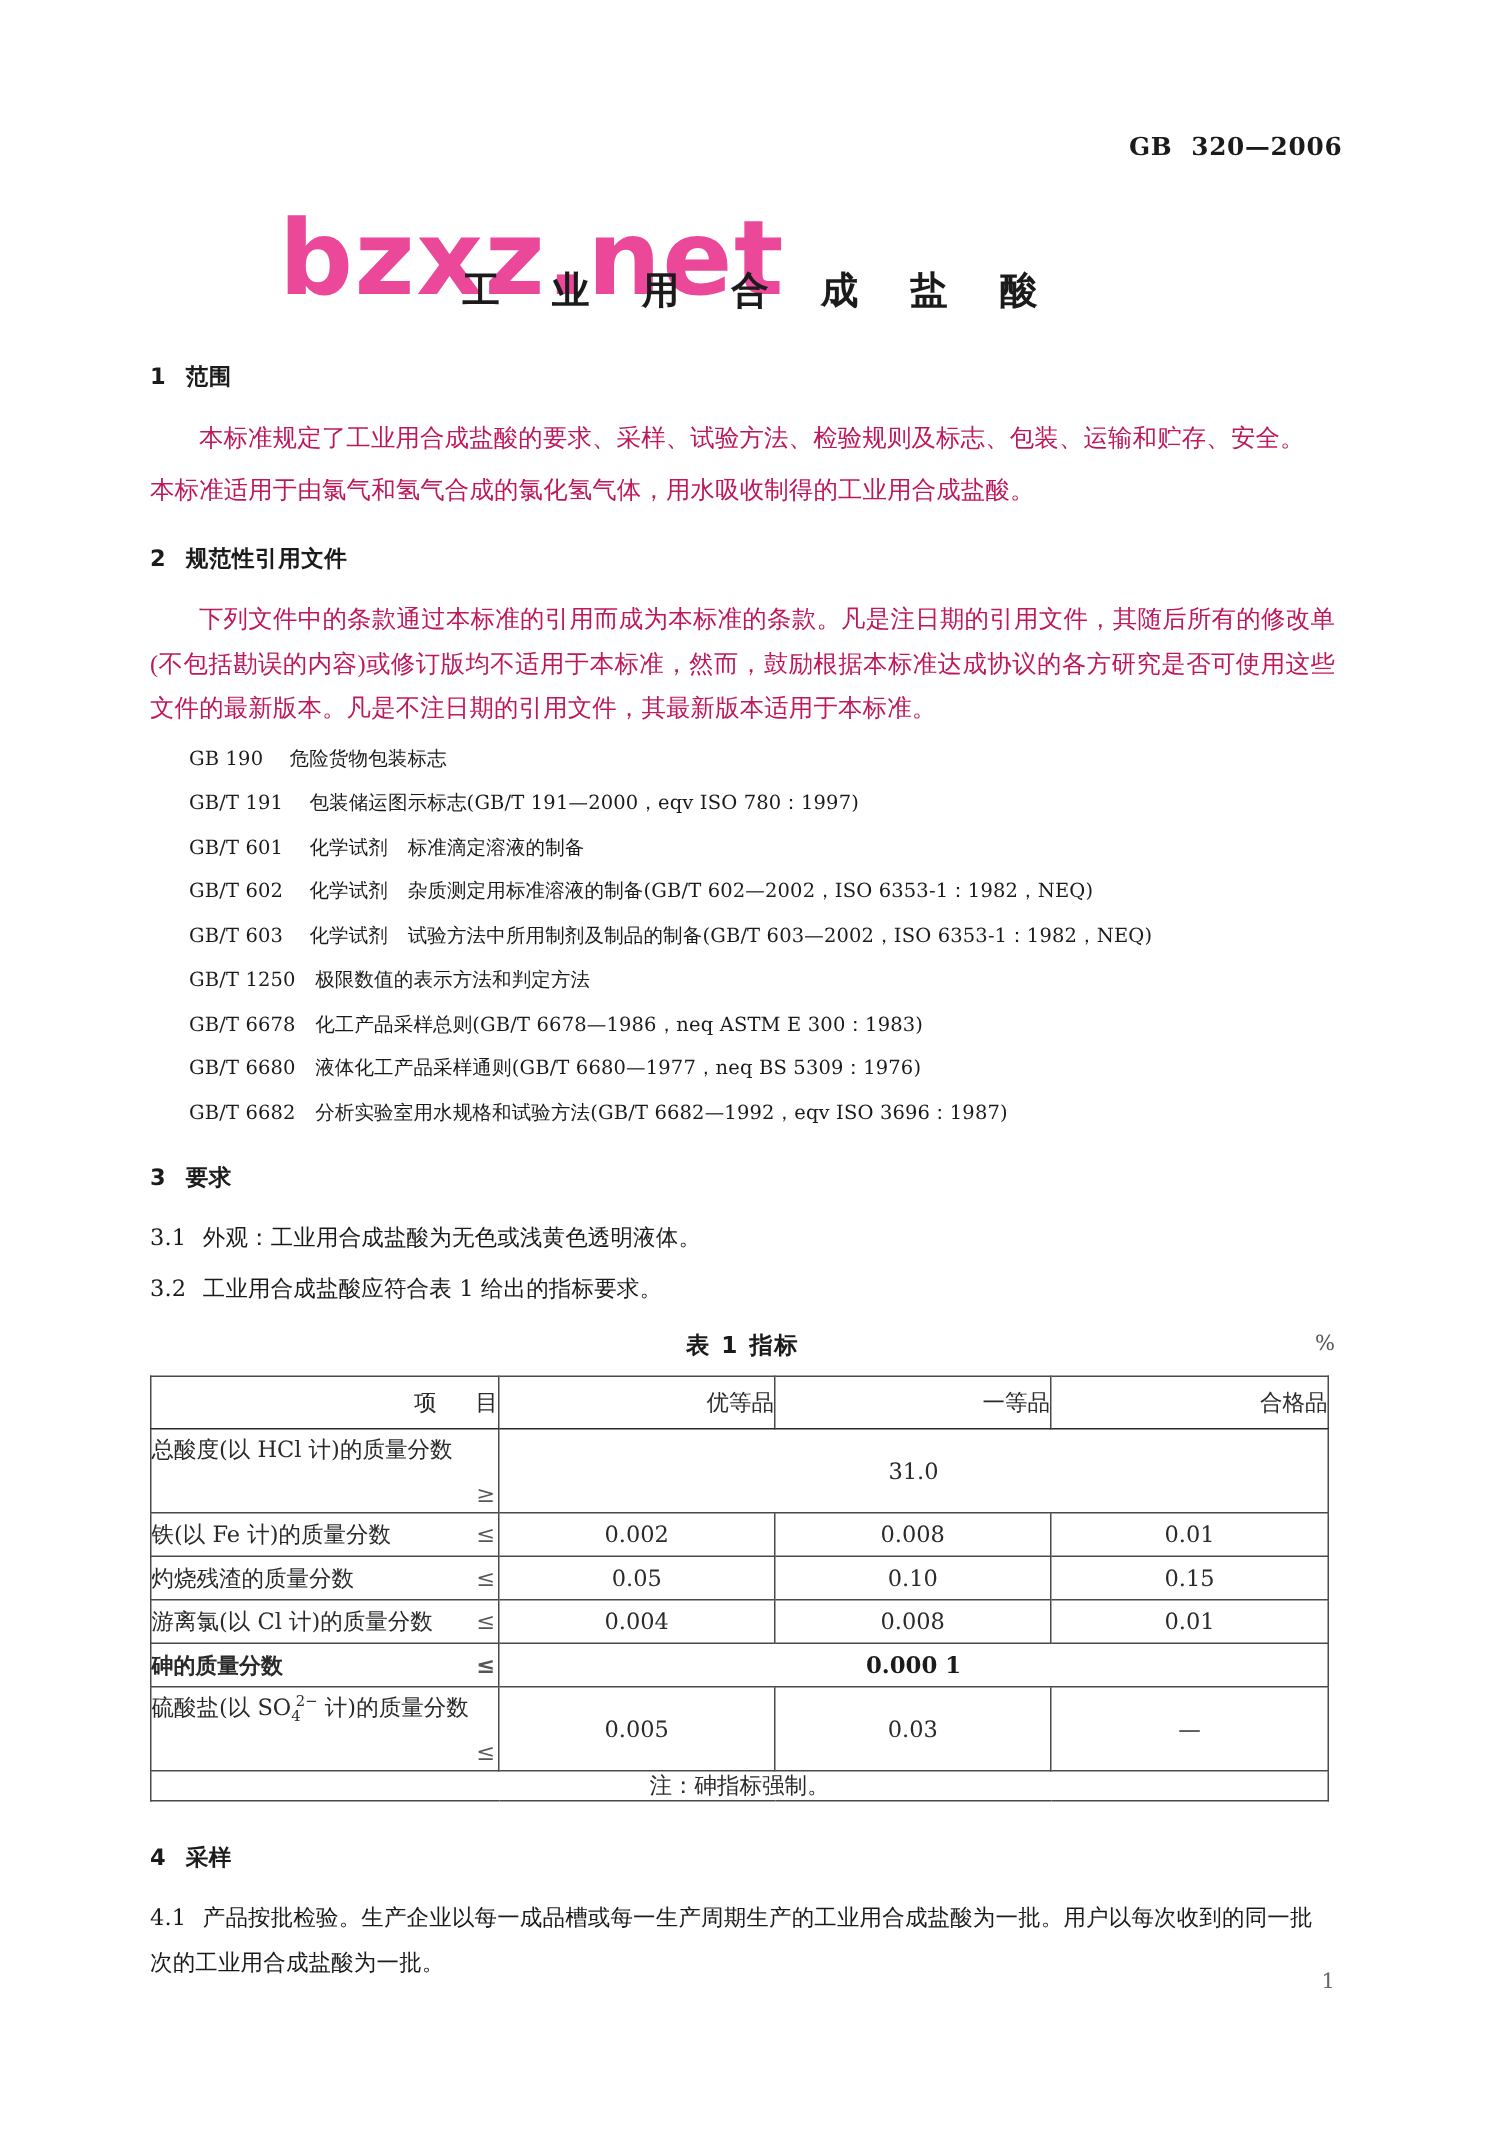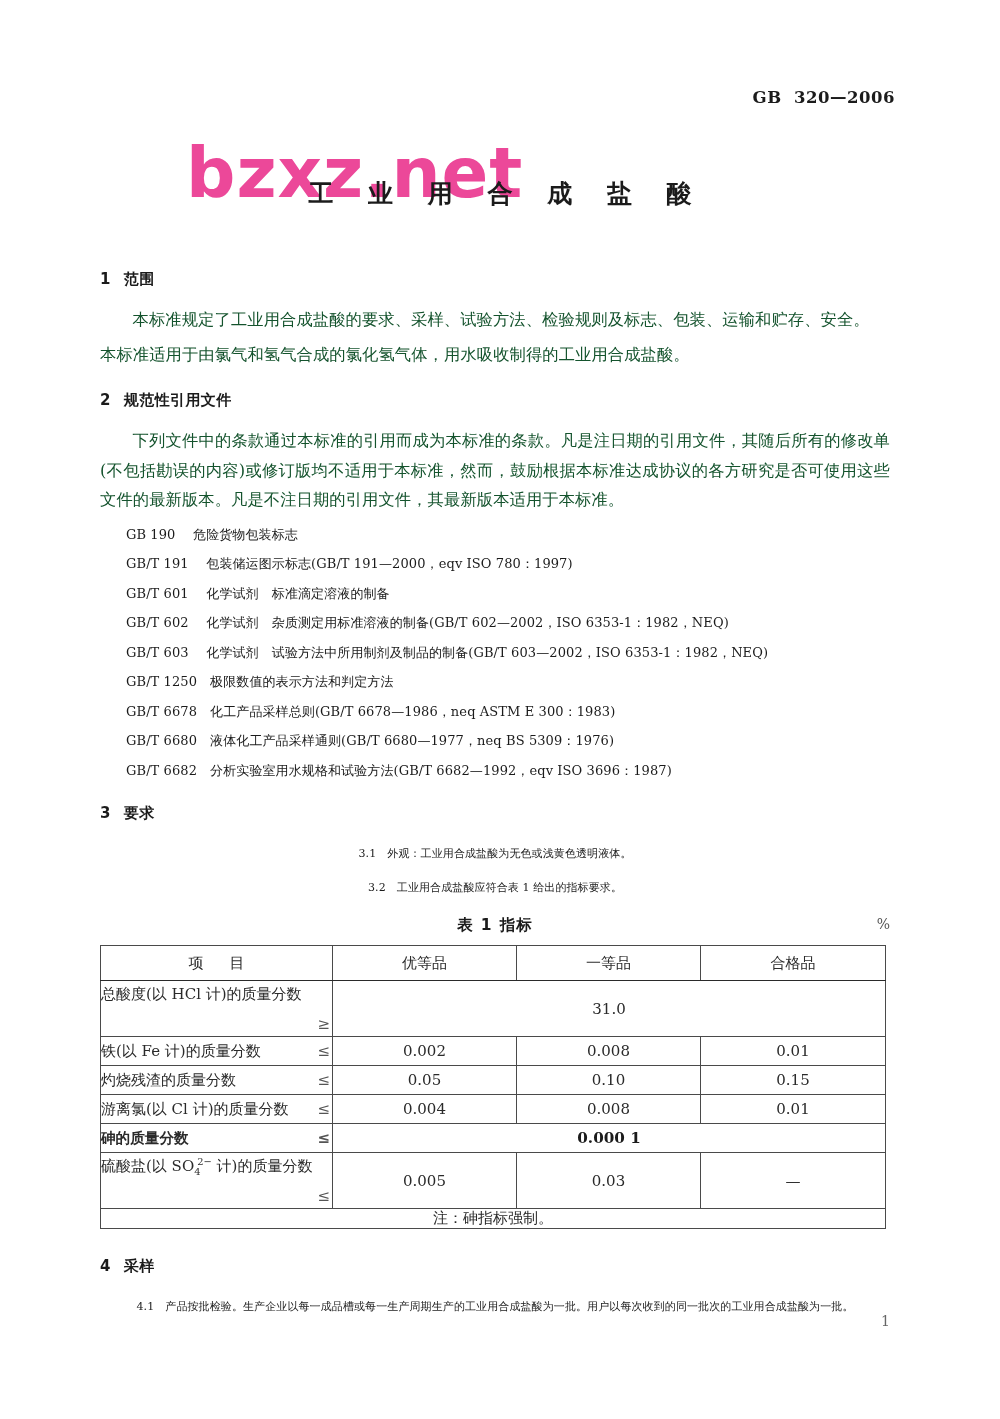--- a/index.html
+++ b/index.html
@@ -64,21 +64,21 @@
     font-size: 25px;
     letter-spacing: 13px;
     text-indent: 13px;
     color: #1b1b1b;
     z-index: 2;
   }
 
   
   .content {
     position: absolute;
-    top: 270px;
+    top: 242px;
     left: 100px;
     width: 790px;
     z-index: 2;
   }
 
   .clause-head {
     font-family: "DejaVu Sans", "Liberation Sans", sans-serif;
     font-weight: bold;
     font-size: 15px;
     color: #1b1b1b;
@@ -86,30 +86,30 @@
     letter-spacing: 0.4px;
   }
   .clause-head .num { margin-right: 13px; }
 
   .para {
     font-size: 16.3px;
     line-height: 29.5px;
     text-align: justify;
     margin: 0 0 5px 0;
     letter-spacing: 0.1px;
-    color: #14532d;
+    color: #be185d;
+    font-family: Liberation Serif, serif;
   }
   .para.indent { text-indent: 2em; }
 
   .sub-para {
-    font-size: 11px;
+    font-size: 15px;
     line-height: 29.5px;
     margin: 0 0 4px 0;
     letter-spacing: 0.1px;
-    text-align: center;
   }
   .sub-para .lbl { margin-right: 11px; }
 
   .ref-list { margin: 0; padding: 0; list-style: none; }
   .ref-item {
     font-size: 13px;
     line-height: 29.5px;
     text-indent: 2em;
     letter-spacing: 0.1px;
     margin: 0;
@@ -152,21 +152,21 @@
   table.spec th, table.spec td {
     border: 1px solid #4a4a4a;
     font-size: 15px;
     color: #2a2a2a;
     padding: 0;
     vertical-align: middle;
   }
   table.spec thead th {
     height: 34px;
     font-weight: normal;
-    text-align: center;
+    text-align: right;
     border-bottom: 1.4px solid #2a2a2a;
   }
   table.spec thead th.item-h { letter-spacing: 0; }
   .item-h .sp { display: inline-block; width: 26px; }
 
   .cell-val { text-align: center; color: #3a3a3a; font-size: 14.6px; }
   .cell-val.bold { font-weight: bold; color: #1b1b1b; font-size: 15.2px; }
 
   .item-cell {
     position: relative;

